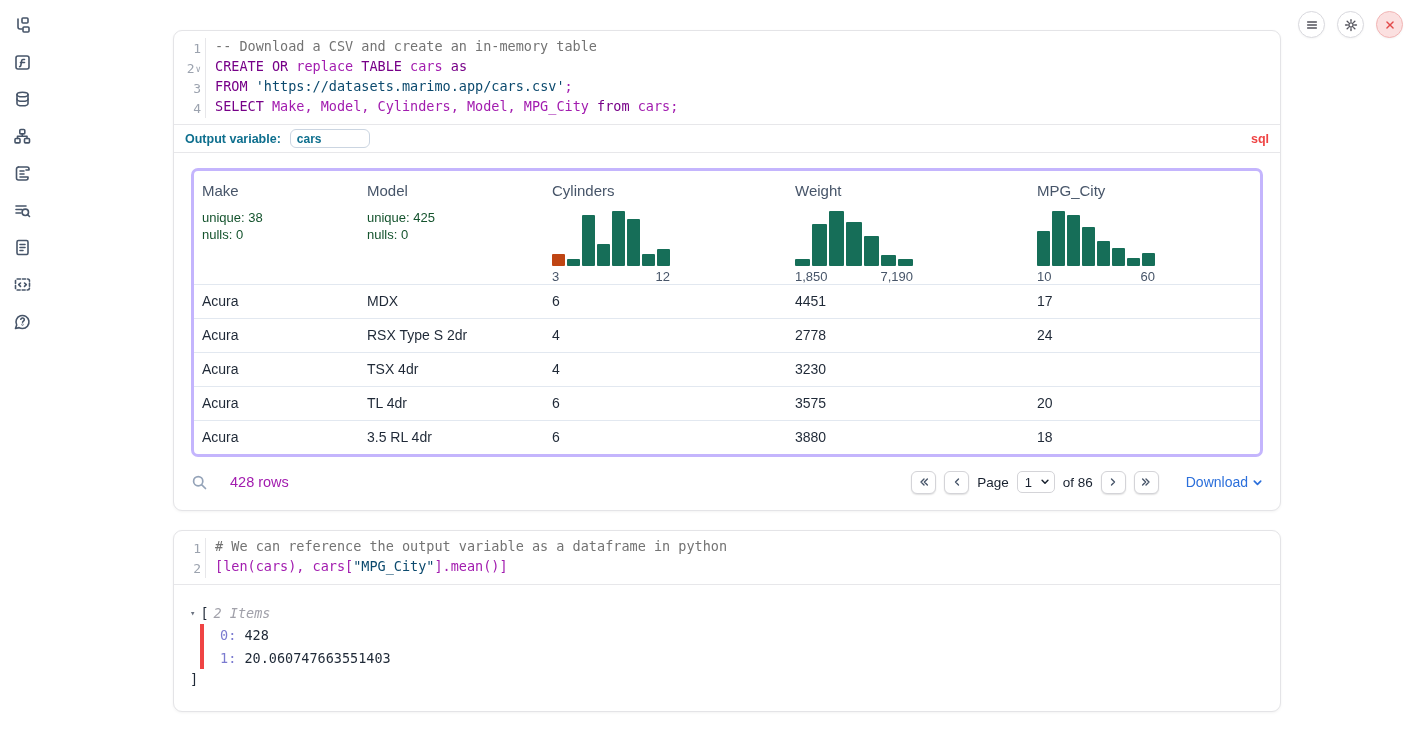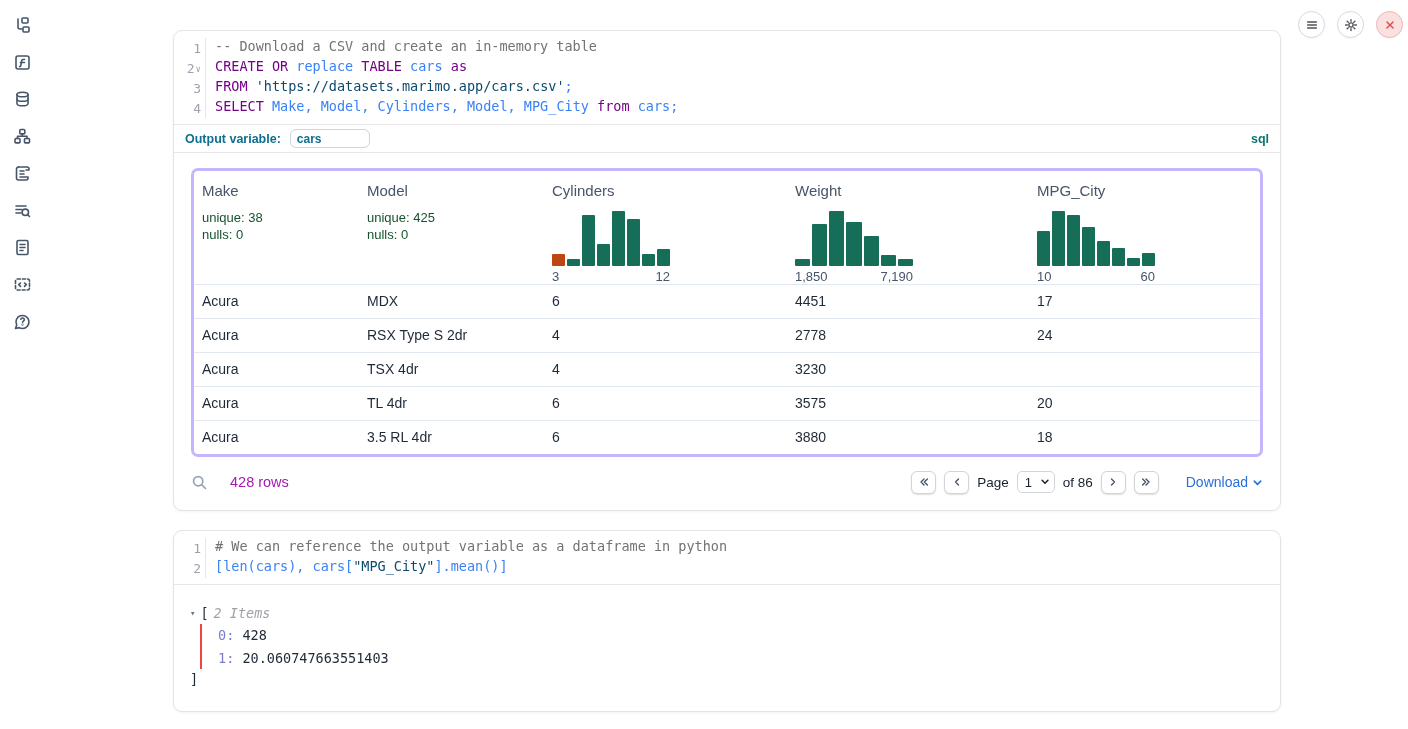--- a/index.html
+++ b/index.html
@@ -35,30 +35,30 @@
     border-right:1px solid #e7e7ea; padding-right:4px; }
   .gutter .gnum { height:20px; line-height:20px; font:13px "DejaVu Sans Mono", monospace;
     color:#9ca3af; display:flex; align-items:center; gap:1px; }
   .fold { font-size:9px; color:#9ca3af; cursor:pointer; transform:translateY(1px); }
   .codecol { flex:1; padding-left:9px; }
   .cline { height:20px; line-height:20px; font:13.5px "DejaVu Sans Mono", monospace;
     white-space:pre; color:#1f2328; }
   .tok-kw  { color:#770088; }
   .tok-str { color:#0c4a6e; }
   .tok-com { color:#737373; }
-  .tok-p   { color:#3b82f6; }
+  .tok-p   { color:#a21caf; }
 
   
   .outvar { height:28px; display:flex; align-items:center; padding:0 11px;
     border-bottom:1px solid #e7e7ea; }
   .outvar-label { font-size:12.5px; font-weight:bold; color:#0e6f8e;text-align:right; }
   .outvar-input { margin-left:9px; width:80px; height:19px; border:1px solid #cbd5e1;
     border-radius:6px; font:bold 12px "Liberation Sans", sans-serif; color:#0e6f8e;
     padding:0 6px; outline:none; }
-  .lang-badge { margin-left:auto; font-size:12.5px; font-weight:bold; color:#0f766e; cursor:pointer; }
+  .lang-badge { margin-left:auto; font-size:12.5px; font-weight:bold; color:#ef4444; cursor:pointer; }
 
   
   .table-card { margin:15px 17px 0 17px; border:3px solid #c4b5fd; border-radius:7px;
     overflow:hidden; }
   .tgrid { display:grid; grid-template-columns:165px 185px 243px 242px 237px; }
   .thead-cell { padding:11px 8px 0 8px; cursor:pointer; }
   .thead-cell .colname { font-size:15px; color:#475569; }
   .col-stats { margin-top:10px; font-size:13px; color:#14532d; line-height:17px; }
   .hist-wrap { margin-top:12px; width:118px; }
   .hist { height:55px; display:flex; align-items:flex-end; gap:2px; }
@@ -90,21 +90,21 @@
   .download { margin-left:19px; display:flex; align-items:center; gap:4px;
     color:#2b6fdb; font-size:14px; cursor:pointer; }
   .download svg { width:11px; height:11px; stroke:#2b6fdb; fill:none; stroke-width:1.8;
     stroke-linecap:round; stroke-linejoin:round; }
 
   
   .pyout { padding:17px 0 0 16px; font:13.5px "DejaVu Sans Mono", monospace; color:#1f2937; }
   .tree-head { display:flex; align-items:center; gap:5px; height:22px; }
   .tree-chevron { font-size:9px; color:#6b7280; cursor:pointer; }
   .tree-items-label { color:#a1a1aa; font-style:italic; }
-  .tree-items { margin-left:10px; border-left:2px solid #ef4444; padding-left:16px; }
+  .tree-items { margin-left:10px; border-left:4px solid #ef4444; padding-left:16px; }
   .tree-item { height:22.5px; line-height:22.5px; }
   .tree-key { color:#7b7bd0; }
   .tree-close { height:20px; line-height:20px; }
 </style>
 </head>
 <body>
 
 <div class="sidebar" id="sidebar">
     <div class="side-icon">
       <svg viewBox="0 0 19 19">

